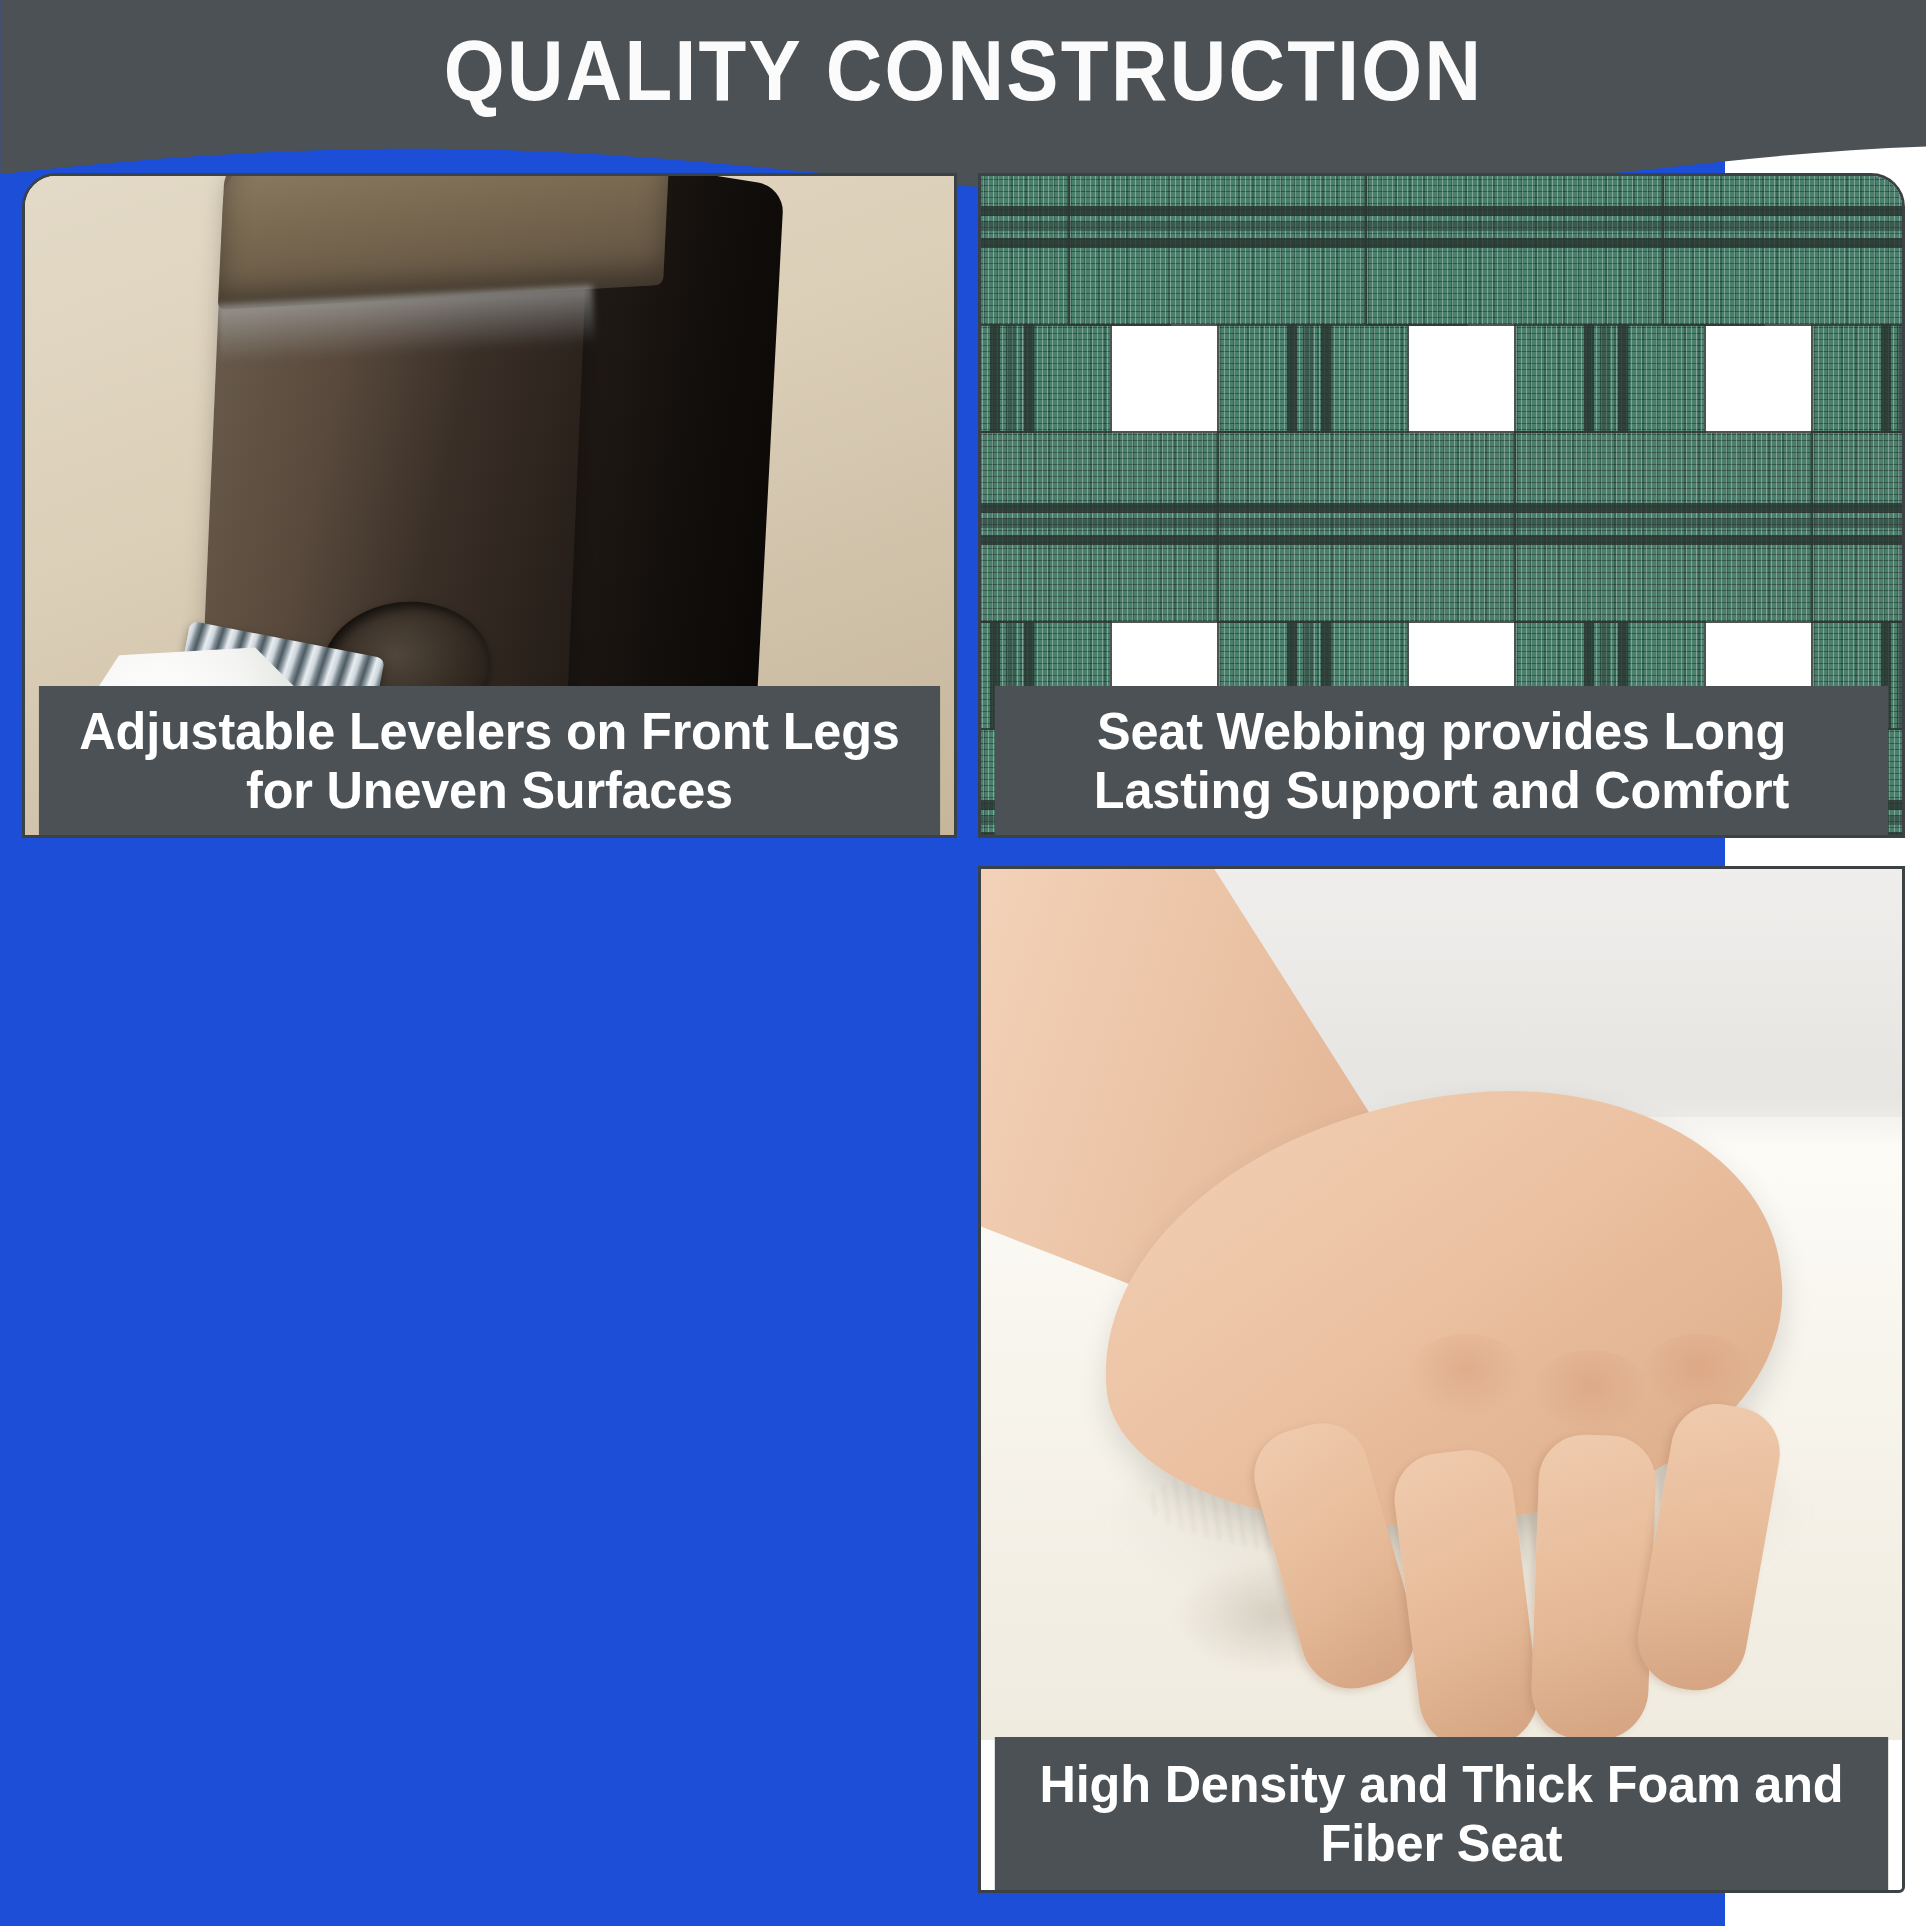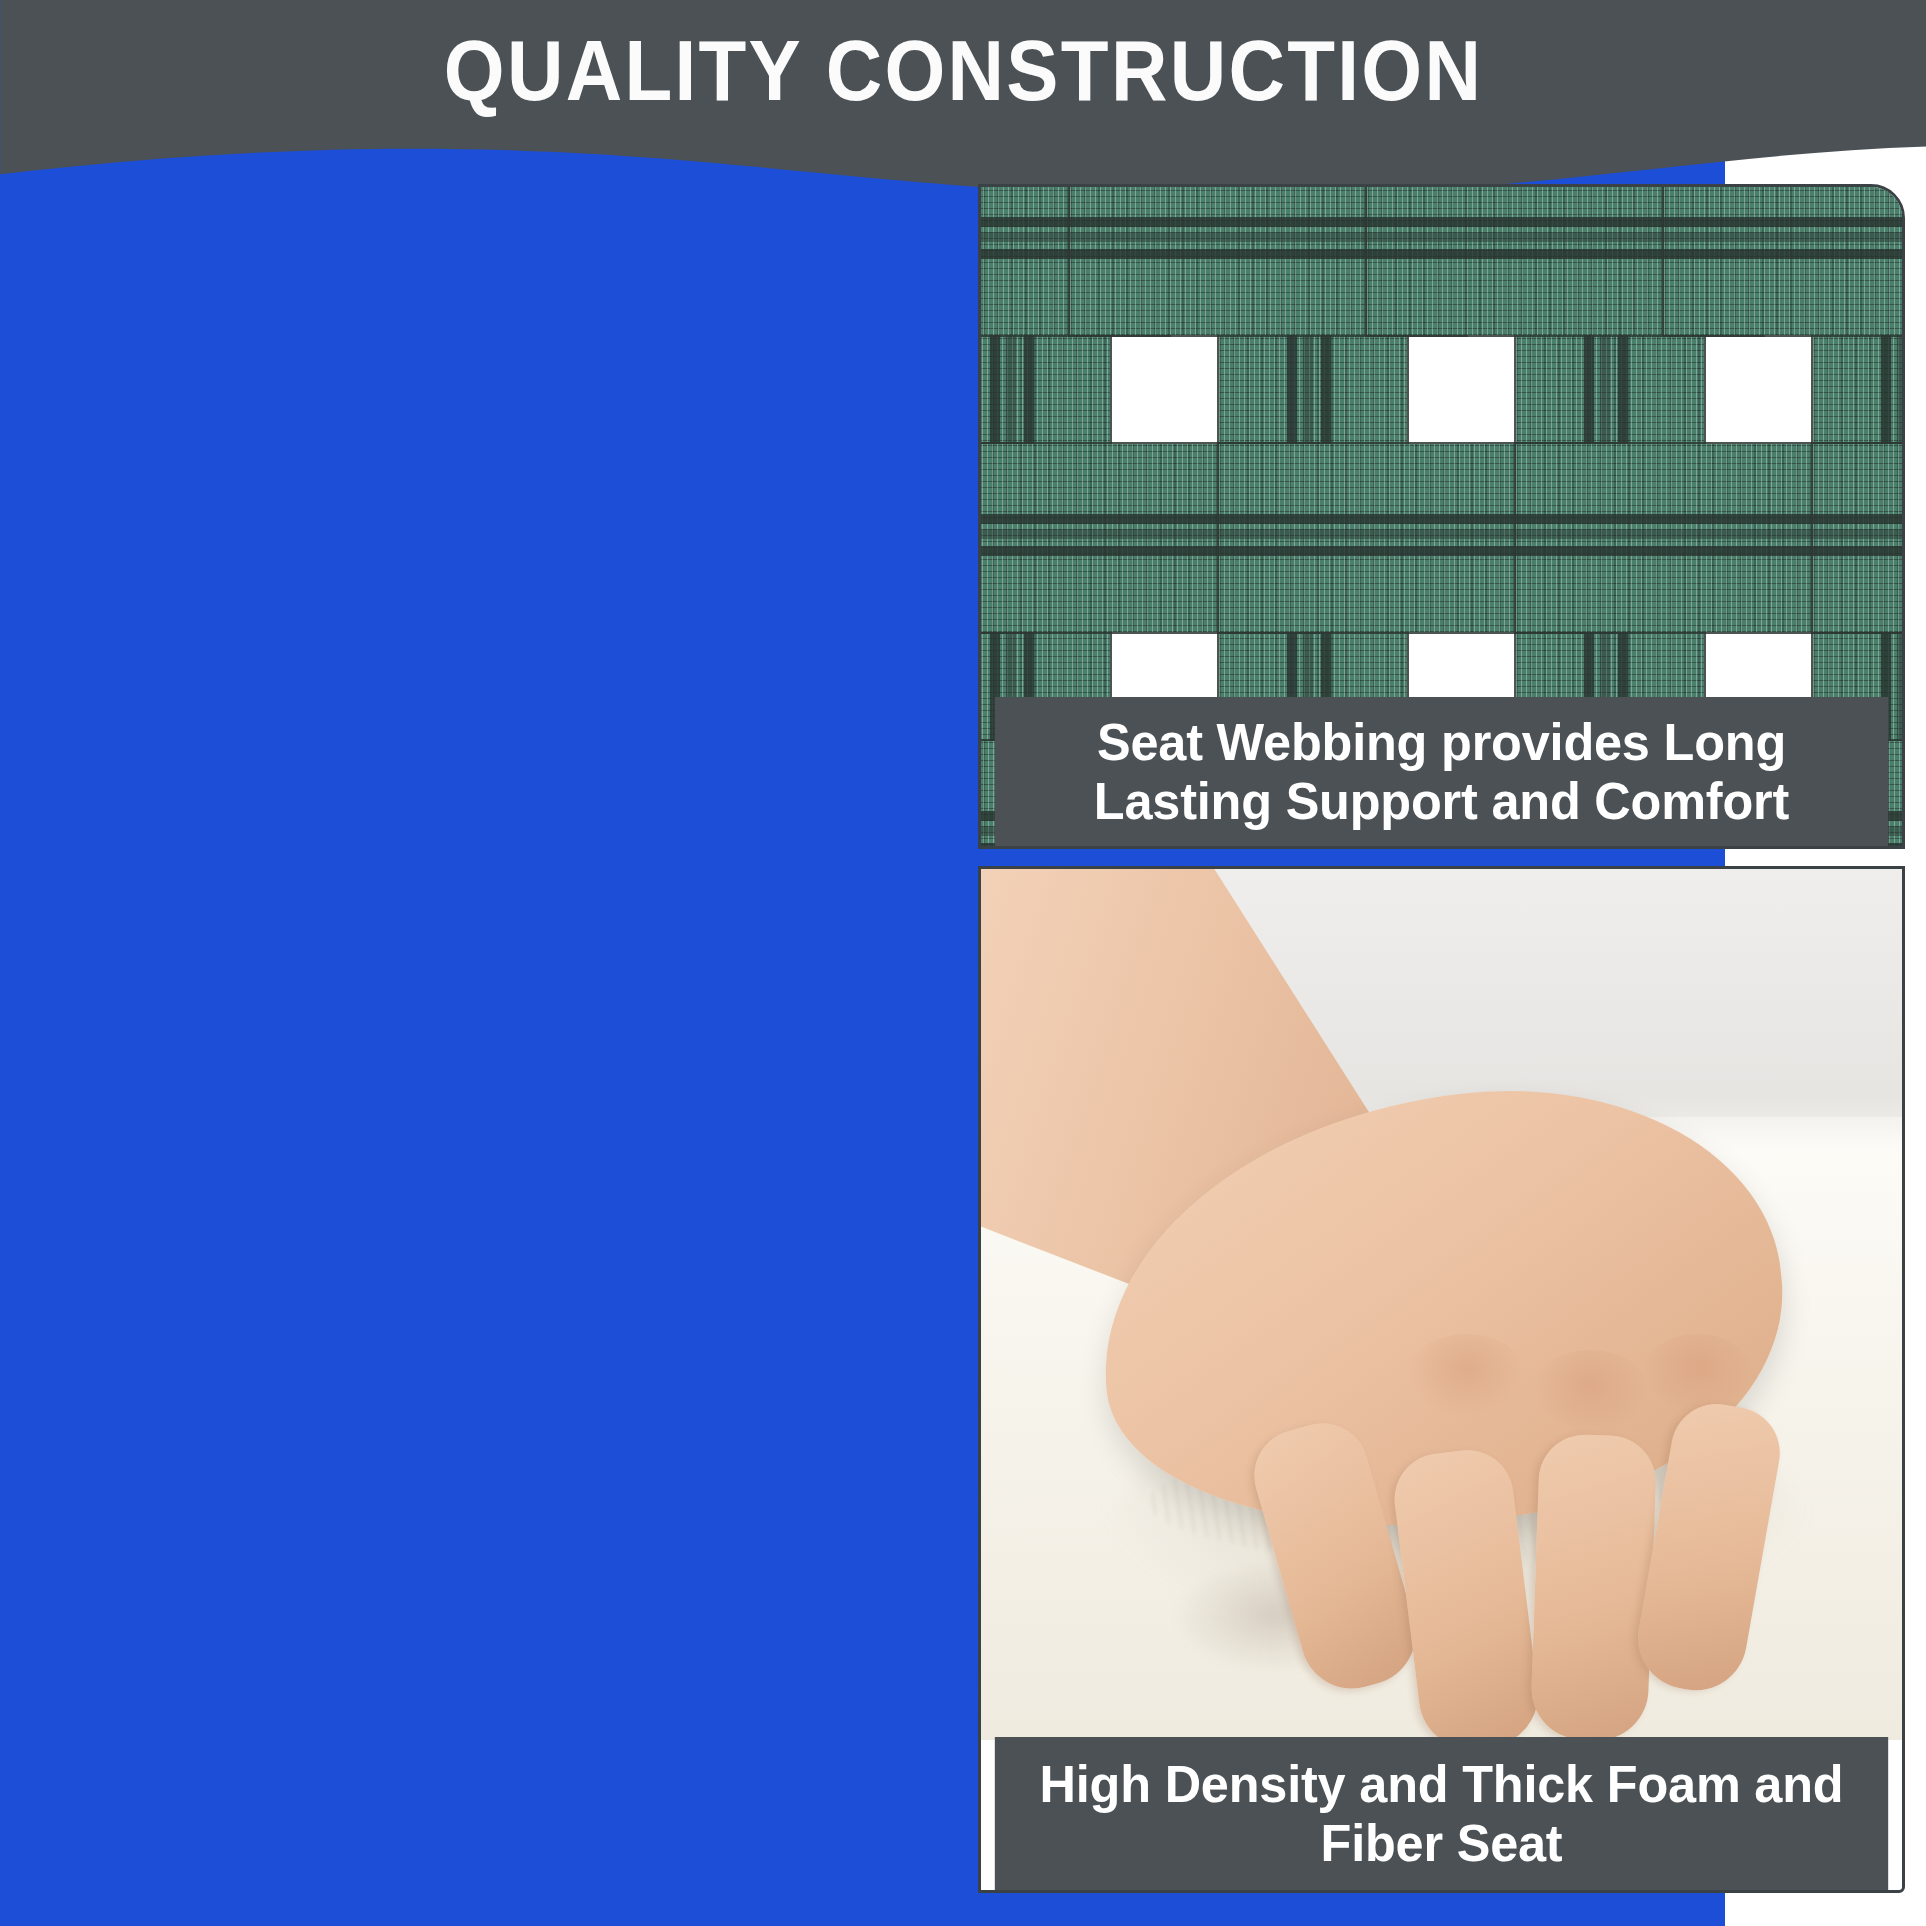--- a/index.html
+++ b/index.html
@@ -29,21 +29,21 @@
     white-space:nowrap;
   }
 
   
   #grid {
     position:absolute; left:0; top:168px;
     width:1927px; height:1758px;
   }
   .cell { position:absolute; }
   .cell-tl { left:22px;  top:5px;    width:935px; height:665px; }
-  .cell-tr { left:978px; top:16px;    width:927px; height:665px; }
+  .cell-tr { left:978px; top:5px;    width:927px; height:665px; }
   .cell-bl { left:22px;  top:698px;  width:935px; height:1027px; }
   .cell-br { left:978px; top:698px;  width:927px; height:1027px; }
 
   .panel {
     position:relative; width:100%; height:100%;
     border:3px solid #3b4246;
     overflow:hidden;
     background:#fff;
   }
   .panel.r-tl { border-radius:34px 0 0 0; }
@@ -280,20 +280,39 @@
       <path d="M0,0 L1946,0 L1946,148
                C1700,156 1500,206 1180,198
                C900,191 760,160 520,152
                C320,145 140,160 0,176 Z" fill="#4b5155"></path>
     </svg>
     <div id="header-title">QUALITY CONSTRUCTION</div>
   </div>
 
   <div id="grid">
 
+    <div class="cell cell-tl">
+      <div class="panel r-tl">
+        <div class="media media-top">
+          <div class="ph-leveler">
+            <div class="lv-leg-side"></div>
+            <div class="lv-leg"></div>
+            <div class="lv-leg-top"></div>
+            <div class="lv-leg-shade"></div>
+            <div class="lv-hole"></div>
+            <div class="lv-bolt"></div>
+            <div class="lv-foot"></div>
+            <div class="lv-foot-rim"></div>
+          </div>
+        </div>
+        <div class="caption cap-h-2">
+          <span>Adjustable Levelers on Front Legs for Uneven Surfaces</span>
+        </div>
+      </div>
+    </div>
 
     <div class="cell cell-tr">
       <div class="panel r-tr">
         <div class="media media-top">
           <div class="ph-web" id="web-canvas">
               <div class="strap strap-v" style="left: -59px; top: -20px; width: 188px; height: 772px;"></div>
               <div class="strap strap-v" style="left: 238px; top: -20px; width: 188px; height: 772px;"></div>
               <div class="strap strap-v" style="left: 535px; top: -20px; width: 188px; height: 772px;"></div>
               <div class="strap strap-v" style="left: 832px; top: -20px; width: 188px; height: 772px;"></div>
               <div class="strap strap-h" style="left: -208px; top: -40px; width: 396px; height: 188px;"></div>

